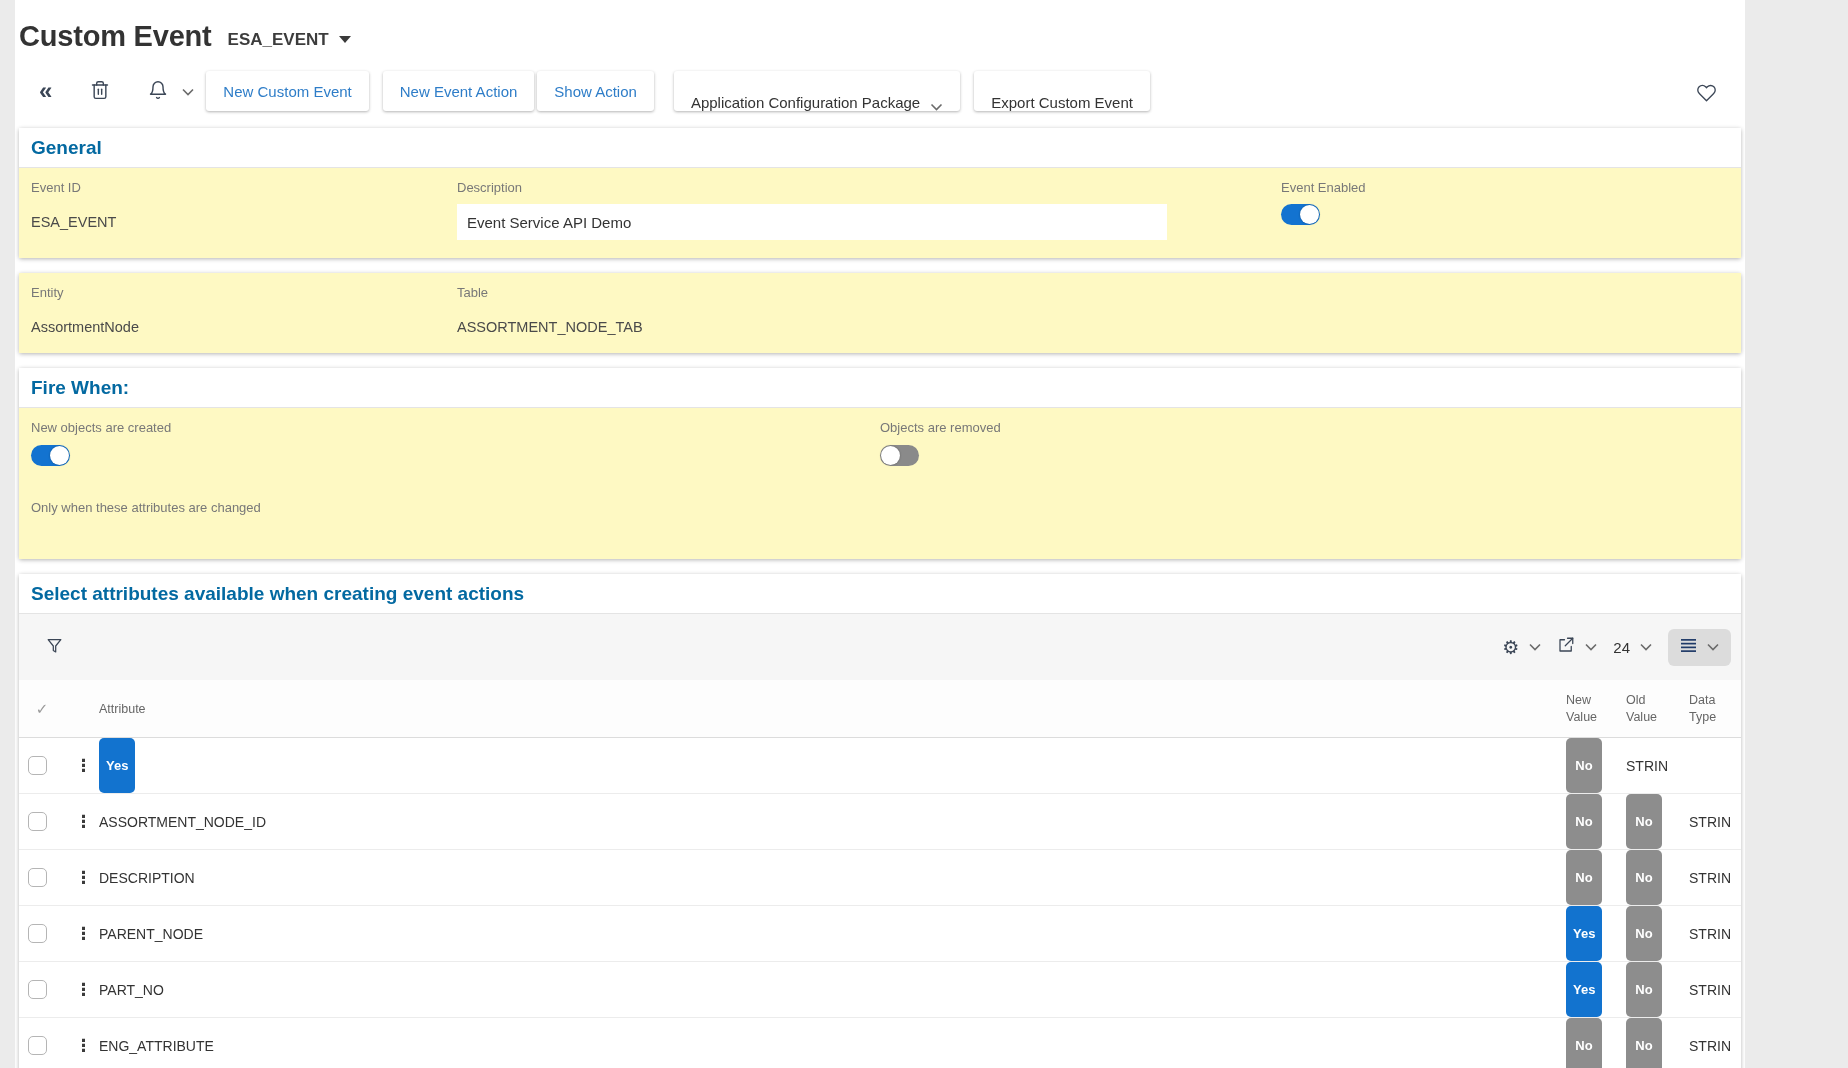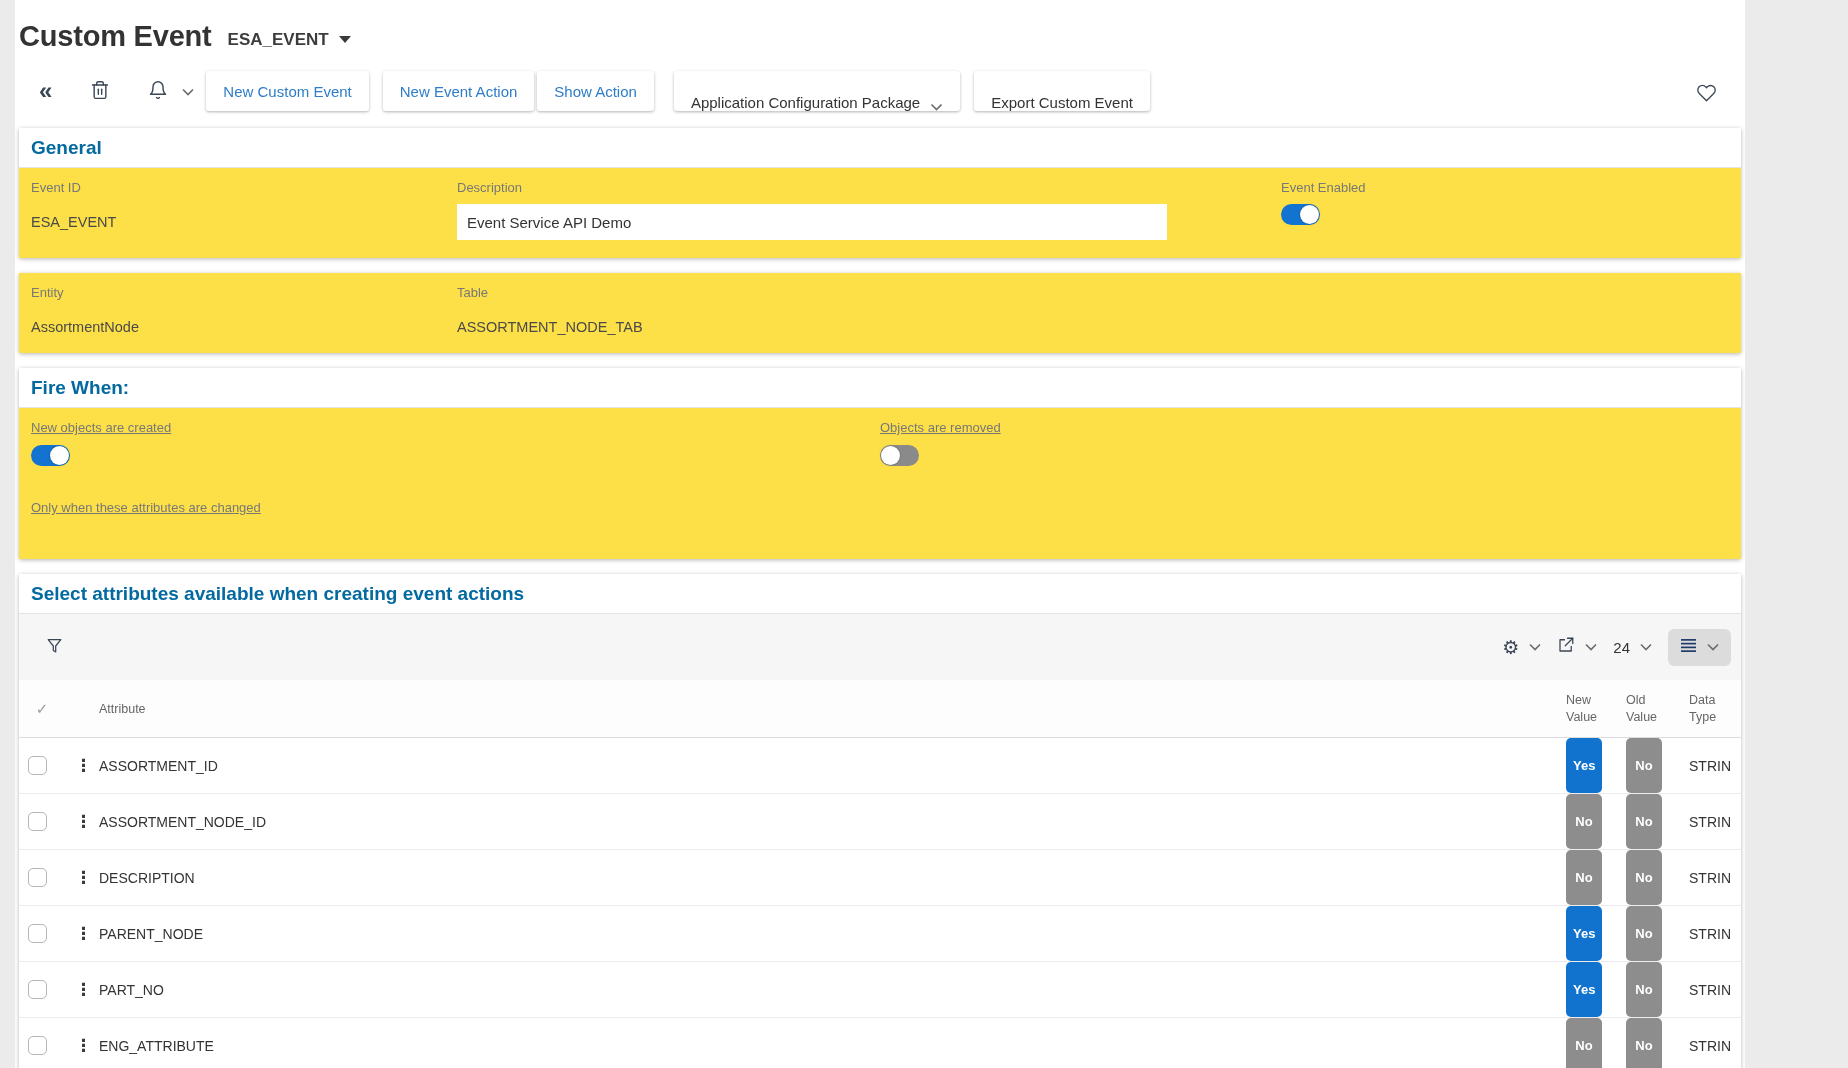--- a/index.html
+++ b/index.html
@@ -35,21 +35,21 @@
   .bell-wrap { display: flex; align-items: center; gap: 8px; }
   .btn { height: 40px; background: #fff; border: none; border-radius: 3px; box-shadow: 0 1px 3px rgba(0,0,0,0.3); padding: 0 17px; font-size: 15px; font-family: inherit; cursor: pointer; display: inline-flex; align-items: center; gap: 10px; }
   .btn-link { color: #2e7dc8; }
   .btn-plain { color: #333; align-items: flex-end; }
   .btn-row { display: flex; align-items: center; }
   .heart-btn { position: absolute; right: 4px; top: 8px; }
 
   
   .card { background: #fff; box-shadow: 0 1px 4px rgba(0,0,0,0.3); border-radius: 2px; margin-top: 15px; }
   .card-title { font-size: 19px; font-weight: 600; color: #0369a1; padding: 9px 12px 8px; border-bottom: 1px solid #e4e4e4; background: #fff; }
-  .card-body { background: #fde047; padding: 12px 12px 18px; }
+  .card-body { background: #fef9c3; padding: 12px 12px 18px; }
 
   .field-label { font-size: 13px; color: #787878; margin-bottom: 9px; }
   .field-value { font-size: 14.5px; color: #4a4a4a; }
 
   
   .general-grid { display: grid; grid-template-columns: 426px minmax(0,1fr) 448px; }
   .desc-input { width: 710px; height: 36px; background: #fff; border: none; outline: none; font-family: inherit; font-size: 15px; color: #333; padding: 0 10px; }
   .field-value.pad-v { padding-top: 10px; }
 
   
@@ -58,21 +58,21 @@
   .toggle.off { background: #8a8a8a; }
   .toggle::after { content: ""; position: absolute; top: 1px; width: 19px; height: 19px; border-radius: 50%; background: #fff; box-shadow: 0 0 2px rgba(0,0,0,0.35); }
   .toggle.on::after { right: 1px; }
   .toggle.off::after { left: 1px; }
 
   
   .object-grid { display: grid; grid-template-columns: 426px 1fr; }
 
   
   .fire-grid { display: grid; grid-template-columns: 1fr 1fr; row-gap: 30px; }
-  .fire-cell .field-label { margin-bottom: 10px; text-decoration: underline; }
+  .fire-cell .field-label { margin-bottom: 10px; }
   .fire-body { padding-bottom: 34px; }
 
   
   .table-toolbar { display: flex; align-items: center; justify-content: space-between; background: #f6f6f6; height: 66px; padding: 0 10px 0 20px; }
   .funnel-btn svg { stroke: #3b4656; }
   .tb-right { display: flex; align-items: center; gap: 16px; }
   .tb-item { display: flex; align-items: center; gap: 10px; cursor: pointer; }
   .gear-glyph { font-size: 19px; color: #3b4656; line-height: 1; }
   .page-size { font-size: 15px; color: #333; }
   .view-pill { display: flex; align-items: center; gap: 10px; background: #dcdcdc; border-radius: 6px; padding: 9px 12px; cursor: pointer; }
@@ -267,21 +267,20 @@
       <div></div>
       <div class="col-label">Attribute</div>
       <div class="col-label right-col">New Value</div>
       <div class="col-label right-col">Old Value</div>
       <div class="col-label right-col">Data Type</div>
     </div>
 
     <div class="grid-row table-row">
       <span class="checkbox"></span>
       <span class="kebab">⋮</span>
-      <span class="attr-name">ASSORTMENT_ID</span>
       <span><span class="badge badge-yes">Yes</span></span>
       <span><span class="badge badge-no">No</span></span>
       <span class="dtype">STRIN</span>
     </div>
 
     <div class="grid-row table-row">
       <span class="checkbox"></span>
       <span class="kebab">⋮</span>
       <span class="attr-name">ASSORTMENT_NODE_ID</span>
       <span><span class="badge badge-no">No</span></span>

